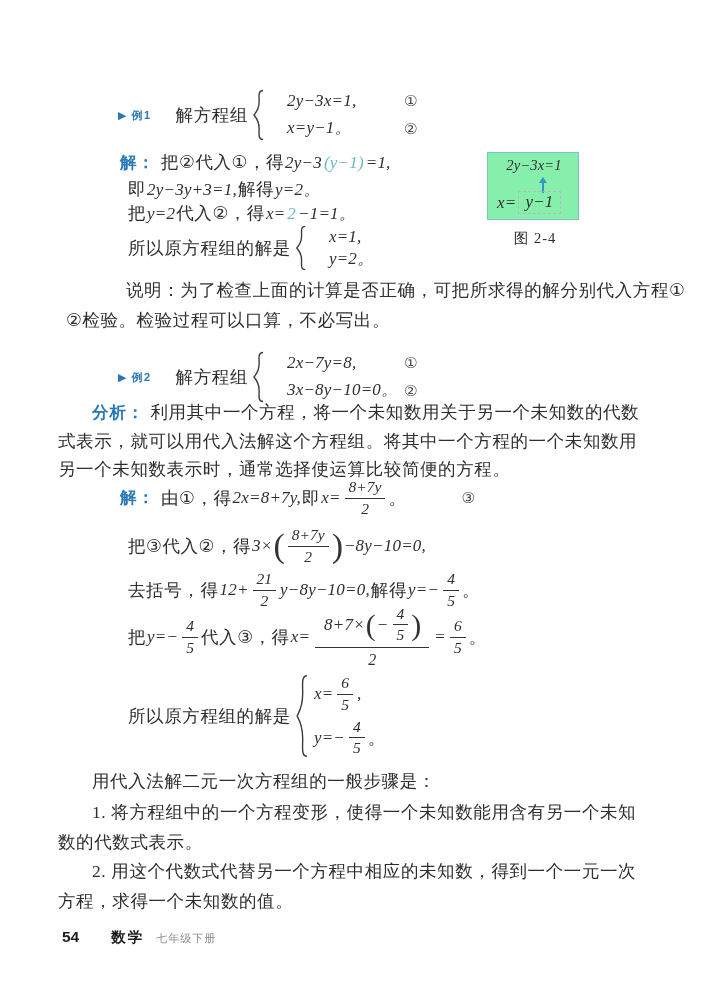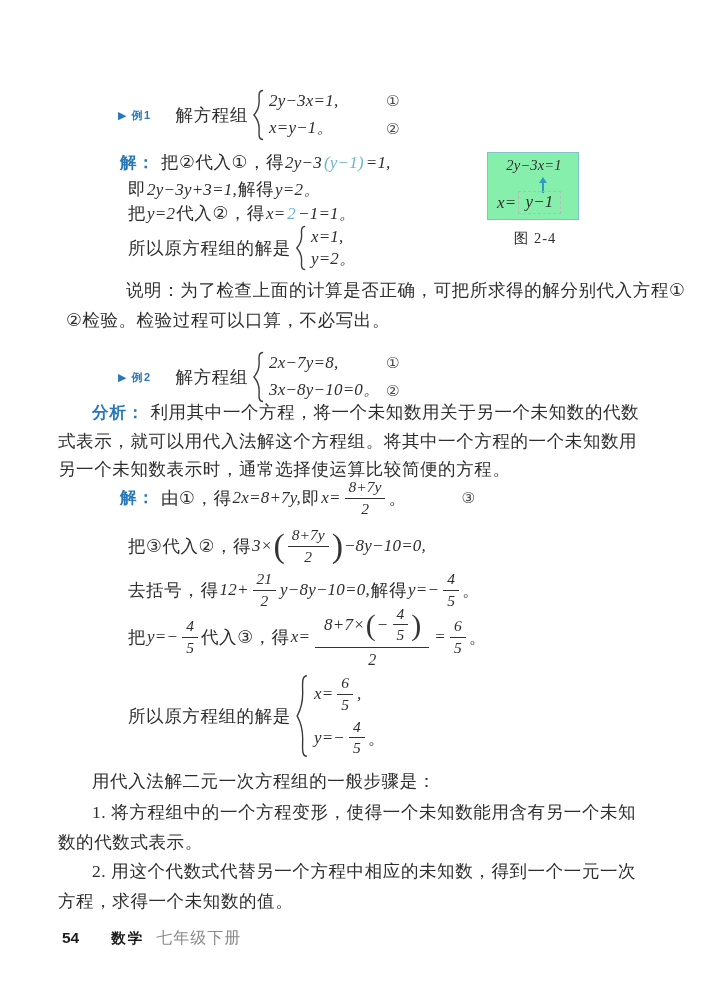--- a/index.html
+++ b/index.html
@@ -16,21 +16,21 @@
   .m{font-family:"Liberation Serif","DejaVu Sans",serif;font-style:italic;font-size:17px;letter-spacing:0.2px;padding:0 1px;color:#2e2e2e;}
   .hl{color:#6db8c6;}
   
   .bluelbl{color:#2877b6;font-weight:bold;font-family:"Liberation Sans","DejaVu Sans",sans-serif;font-size:16.5px;letter-spacing:1px;margin-right:6px;}
   .marker{color:#2877b6;font-size:11px;margin-right:5px;font-family:"DejaVu Sans",sans-serif;}
   .exlabel{color:#2877b6;font-weight:bold;font-family:"Liberation Sans","DejaVu Sans",sans-serif;font-size:11px;letter-spacing:1.5px;}
   .lead{margin-left:24px;}
   
   .exheader{display:flex;align-items:center;height:54px;}
   .sys{display:flex;align-items:center;margin-left:4px;}
-  .syseqs{display:flex;flex-direction:column;justify-content:space-between;height:48px;margin-left:3px;}
+  .syseqs{display:flex;flex-direction:column;justify-content:space-between;height:48px;margin-left:21px;}
   .sysnums{display:flex;flex-direction:column;justify-content:space-between;height:46px;}
   .cnum{font-size:15px;color:#4a4a4a;font-style:normal;font-family:"DejaVu Sans",sans-serif;}
   .bracesvg{display:block;}
   .bracesvg path{fill:none;stroke:#3a3a3a;stroke-width:1.4;vector-effect:non-scaling-stroke;}
   
   .mline{display:flex;align-items:center;}
   .line{line-height:24px;}
   
   .frac{display:inline-flex;flex-direction:column;align-items:center;vertical-align:middle;margin:0 3px;font-size:15.5px;font-style:italic;}
   .frac .num{border-bottom:1.2px solid #333;padding:0 4px 1px;line-height:1.2;}
@@ -46,21 +46,21 @@
   .figarrow{position:absolute;left:51px;top:24px;width:8px;height:16px;}
   .figarrow .head{position:absolute;left:0;top:0;width:0;height:0;border-left:4px solid transparent;border-right:4px solid transparent;border-bottom:6px solid #2e9ac2;}
   .figarrow .stem{position:absolute;left:3px;top:5px;width:1.6px;height:11px;background:#2e9ac2;}
   .figbottom{position:absolute;left:8px;bottom:5px;display:flex;align-items:center;font-size:14.5px;}
   .dotted{border:1px dashed #b8b8b8;padding:0 6px 1px;margin-left:1px;font-style:italic;}
   .figcaption{position:absolute;left:500px;top:229px;width:70px;text-align:center;font-size:14.5px;letter-spacing:1px;color:#2e2e2e;}
   
   .footer{position:absolute;left:62px;top:928px;display:flex;align-items:baseline;}
   .pgnum{font-family:"Liberation Sans","DejaVu Sans",sans-serif;font-weight:bold;font-size:15.5px;color:#1c1c1c;}
   .subject{font-family:"Liberation Sans","DejaVu Sans",sans-serif;font-weight:bold;font-size:14.5px;color:#1c1c1c;margin-left:32px;letter-spacing:2px;}
-  .volume{font-size:16px;color:#8b8b8b;margin-left:12px;letter-spacing:1px;}
+  .volume{font-size:11px;color:#8b8b8b;margin-left:12px;letter-spacing:1px;}
 </style>
 </head>
 <body>
 
 <div class="page">
 
   <div class="blk exheader" style="left:118px;top:88px">
     <span class="marker">▶</span>
     <span class="exlabel">例1</span>
     <span class="lead cn">解方程组</span>

